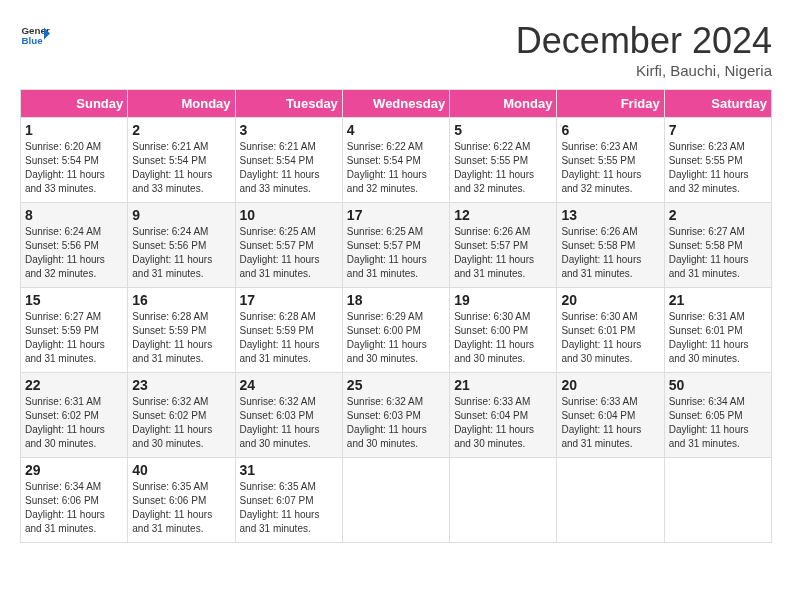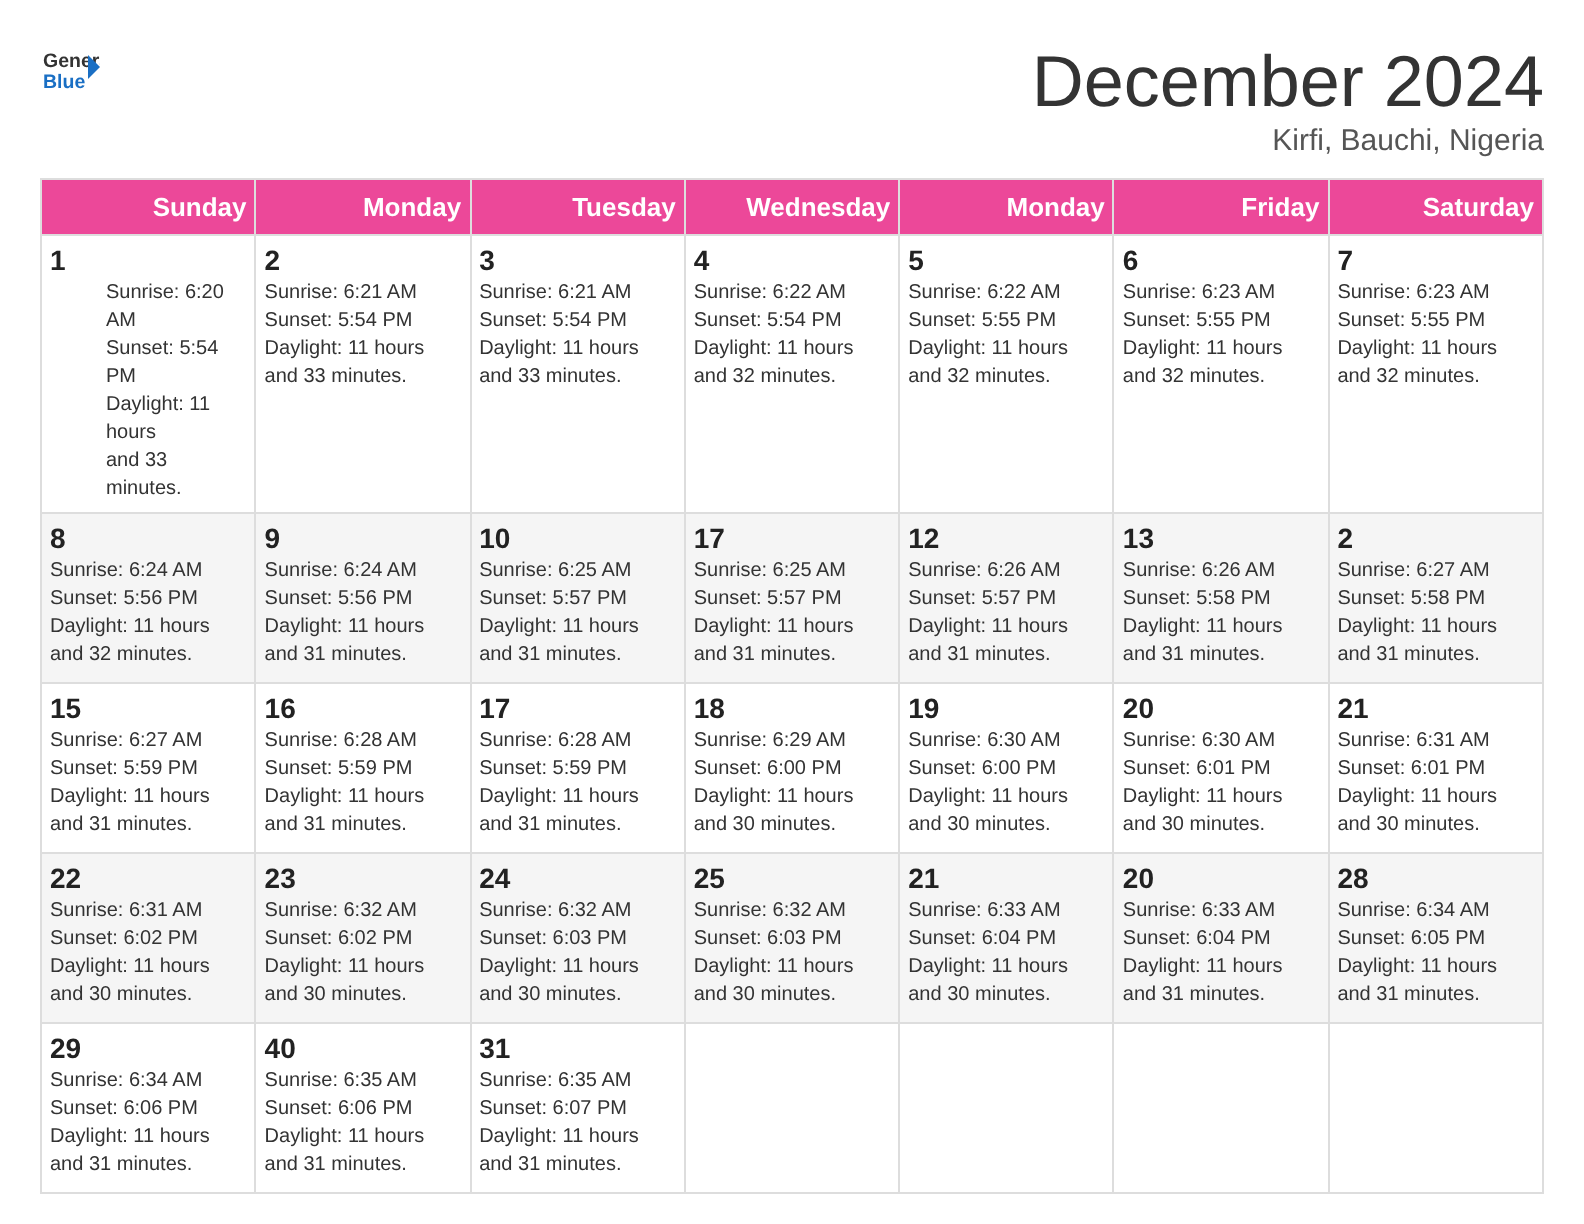--- a/index.html
+++ b/index.html
@@ -104,21 +104,21 @@
         <th>Wednesday</th>
         <th>Monday</th>
         <th>Friday</th>
         <th>Saturday</th>
       </tr>
   </thead>
   <tbody id="calendar-body">
   <tr>
         <td>
           <span class="day-number">1</span>
-          <div class="day-info" style="white-space: pre-line; margin-left: 28px;">Sunrise: 6:20 AM
+          <div class="day-info" style="white-space: pre-line;">Sunrise: 6:20 AM
 Sunset: 5:54 PM
 Daylight: 11 hours
 and 33 minutes.</div>
         </td>
         <td>
           <span class="day-number">2</span>
           <div class="day-info" style="white-space: pre-line;">Sunrise: 6:21 AM
 Sunset: 5:54 PM
 Daylight: 11 hours
 and 33 minutes.</div>
@@ -298,21 +298,21 @@
 and 30 minutes.</div>
         </td>
         <td>
           <span class="day-number">20</span>
           <div class="day-info" style="white-space: pre-line;">Sunrise: 6:33 AM
 Sunset: 6:04 PM
 Daylight: 11 hours
 and 31 minutes.</div>
         </td>
         <td>
-          <span class="day-number">28</span>
+          <span class="day-number">50</span>
           <div class="day-info" style="white-space: pre-line;">Sunrise: 6:34 AM
 Sunset: 6:05 PM
 Daylight: 11 hours
 and 31 minutes.</div>
         </td>
       </tr>
       <tr>
         <td>
           <span class="day-number">29</span>
           <div class="day-info" style="white-space: pre-line;">Sunrise: 6:34 AM

